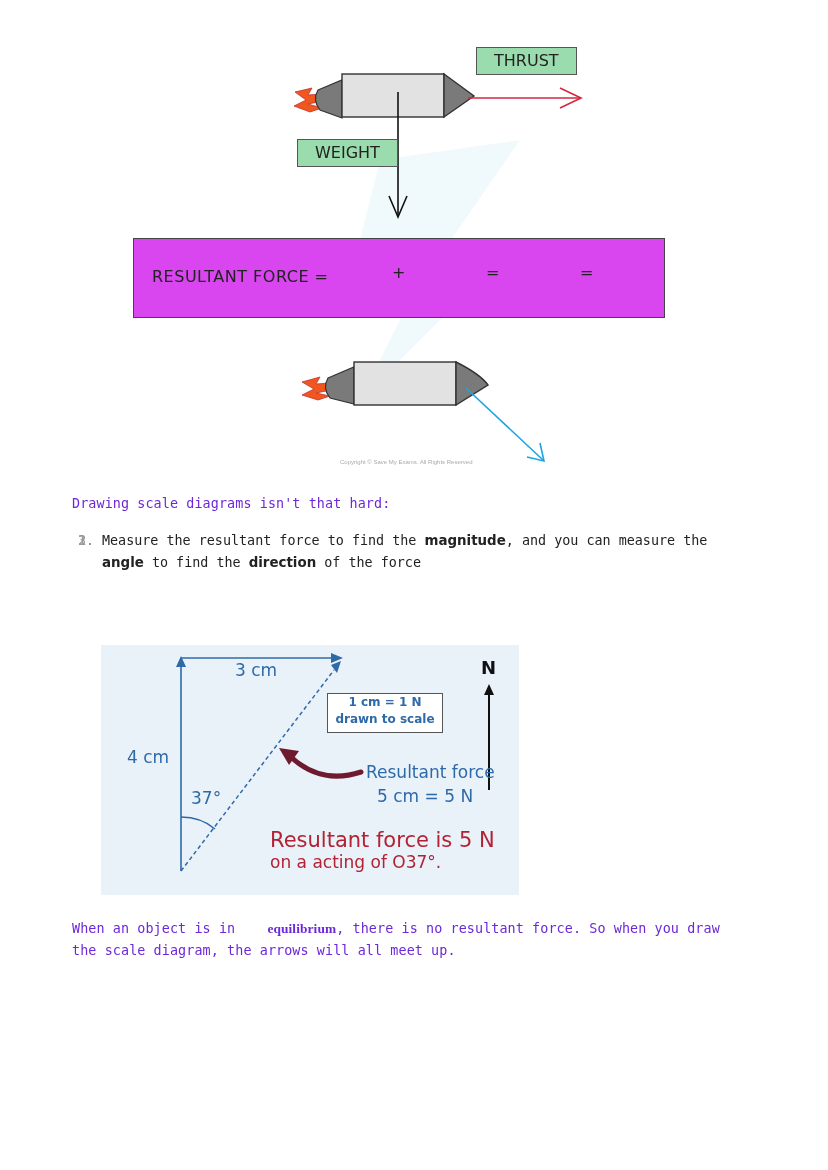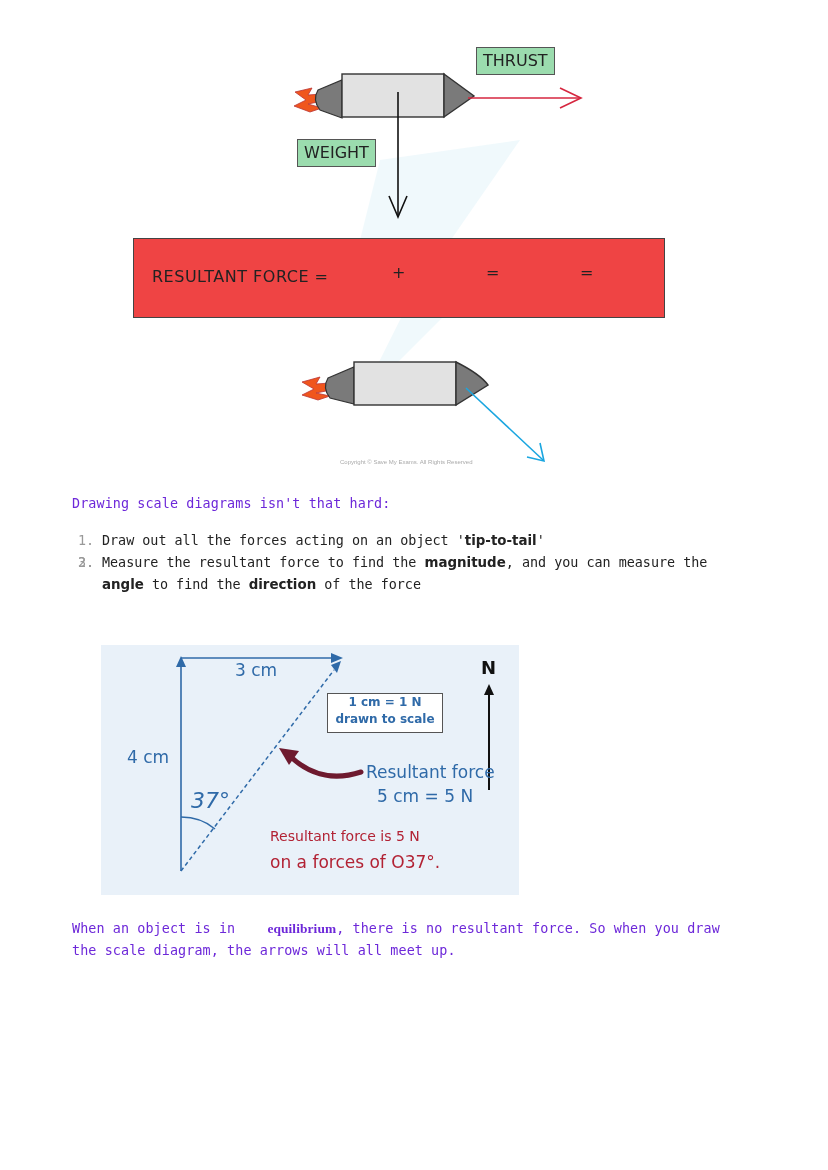--- a/index.html
+++ b/index.html
@@ -1,20 +1,20 @@
 <!DOCTYPE html>
 <html><head>
 <meta charset="utf-8">
 <style>
   html, body { margin: 0; padding: 0; background: #ffffff; }
   body { width: 828px; height: 1170px; position: relative; overflow: hidden; font-family: "DejaVu Sans Mono", monospace; color: #222; }
   .fig1 { position: absolute; left: 130px; top: 40px; width: 540px; height: 435px; }
   .fig1 svg { position: absolute; left: 0; top: 0; }
-  .label-box { position: absolute; background: #9bdcae; border: 1.5px solid #555; font-family: "DejaVu Sans", sans-serif; font-size: 16px; color: #222; padding: 3px 6px; line-height: 20px; }
-  .resultant-box { position: absolute; left: 3px; top: 198px; width: 530px; height: 78px; background: #ef4444; border: 1.5px solid #444; }
+  .label-box { position: absolute; background: #9bdcae; border: 1.5px solid #555; font-family: "DejaVu Sans", sans-serif; font-size: 16px; color: #222; padding: 3px 17px; line-height: 20px; }
+  .resultant-box { position: absolute; left: 3px; top: 198px; width: 530px; height: 78px; background: #d946ef; border: 1.5px solid #444; }
   .res-text { position: absolute; left: 18px; top: 28px; font-family: "DejaVu Sans", sans-serif; font-size: 16px; letter-spacing: 0.5px; color: #222; }
   .sym { position: absolute; font-family: "DejaVu Sans", sans-serif; font-size: 16px; color: #222; }
   .copyright { position: absolute; left: 210px; top: 419px; font-family: "Liberation Sans", sans-serif; font-size: 6px; color: #aaa; }
   .para { position: absolute; left: 72px; font-size: 13.4px; line-height: 22px; color: #6d28d9; letter-spacing: 0.1px; }
   .para b { font-family: Liberation Serif, serif; font-weight: bold; margin-left: 24px; }
   ol.steps { position: absolute; left: 72px; top: 530px; width: 680px; margin: 0; padding: 0; list-style: none; font-size: 13.4px; line-height: 22px; }
   ol.steps li { position: relative; padding-left: 30px; }
   ol.steps li .num { position: absolute; left: 6px; top: 0; color: #999; }
   ol.steps li b { font-family: "DejaVu Sans", sans-serif; font-weight: bold; }
   .fig2 { position: absolute; left: 101px; top: 645px; width: 418px; height: 250px; background: #e9f1f9; }
@@ -88,21 +88,21 @@
     <span class="sym" style="left:258px; top:24px;">+</span>
     <span class="sym" style="left:352px; top:24px;">=</span>
     <span class="sym" style="left:446px; top:24px;">=</span>
   </div>
   <div class="copyright">Copyright © Save My Exams. All Rights Reserved</div>
 </div>
 
 <p class="para" style="top:493px; margin:0;">Drawing scale diagrams isn't that hard:</p>
 
 <ol class="steps">
-  <li><span class="num">1.</span><span class="content"><span>Draw out all the forces acting on an object '</span><b>tip-to-tail</b><span>'</span></span></li>
+  <li><span class="num">1.</span></li>
   <li><span class="num">2.</span></li>
   <li><span class="num">3.</span><span class="content"><span>Measure the resultant force to find the </span><b>magnitude</b><span>, and you can measure the </span><b>angle</b><span> to find the </span><b>direction</b><span> of the force</span></span></li>
 </ol>
 
 <div class="fig2">
   <svg width="418" height="250" viewBox="0 0 418 250" style="position:absolute;left:0;top:0;">
     <g stroke="#2f6aa8" stroke-width="1.6" fill="#2f6aa8">
       <line x1="80" y1="226" x2="80" y2="16"></line>
       <polygon points="75,22 80,11 85,22" stroke="none"></polygon>
     </g>
@@ -117,25 +117,25 @@
     <path d="M 80 172 Q 100 172 114 184" fill="none" stroke="#2f6aa8" stroke-width="1.4"></path>
     <path d="M 260 127 Q 220 140 190 112" fill="none" stroke="#6e1a2f" stroke-width="5" stroke-linecap="round"></path>
     <polygon points="178,103 198,106 188,120" fill="#6e1a2f"></polygon>
     <g stroke="#111" stroke-width="2" fill="#111">
       <line x1="388" y1="145" x2="388" y2="48"></line>
       <polygon points="383,50 388,39 393,50" stroke="none"></polygon>
     </g>
   </svg>
   <div class="t" style="left:134px; top:15px; font-size:17px;">3 cm</div>
   <div class="t" style="left:26px; top:102px; font-size:17px;">4 cm</div>
-  <div class="t" style="left:90px; top:143px; font-size:22px;font-style:italic;">37°</div>
+  <div class="t" style="left:90px; top:143px; font-size:17px;">37°</div>
   <div class="t" style="left:380px; top:12px; font-size:18px; font-weight:bold; color:#111;">N</div>
   <div class="scale-box">
     <div>1 cm = 1 N</div>
     <div>drawn to scale</div>
   </div>
   <div class="t" style="left:265px; top:117px; font-size:17px;">Resultant force</div>
   <div class="t" style="left:276px; top:141px; font-size:17px;">5 cm = 5 N</div>
-  <div class="t red" style="left:169px; top:183px; font-size:14px;">Resultant force is 5 N</div>
-  <div class="t red" style="left:169px; top:207px; font-size:17px;">on a forces of O37°.</div>
+  <div class="t red" style="left:169px; top:183px; font-size:21px;">Resultant force is 5 N</div>
+  <div class="t red" style="left:169px; top:207px; font-size:17px;">on a acting of O37°.</div>
 </div>
 
 <p class="para" style="top:918px; width:680px; margin:0;"><span class="content"><span>When an object is in </span><b>equilibrium</b><span>, there is no resultant force. So when you draw the scale diagram, the arrows will all meet up.</span></span></p>
 
 </body></html>

